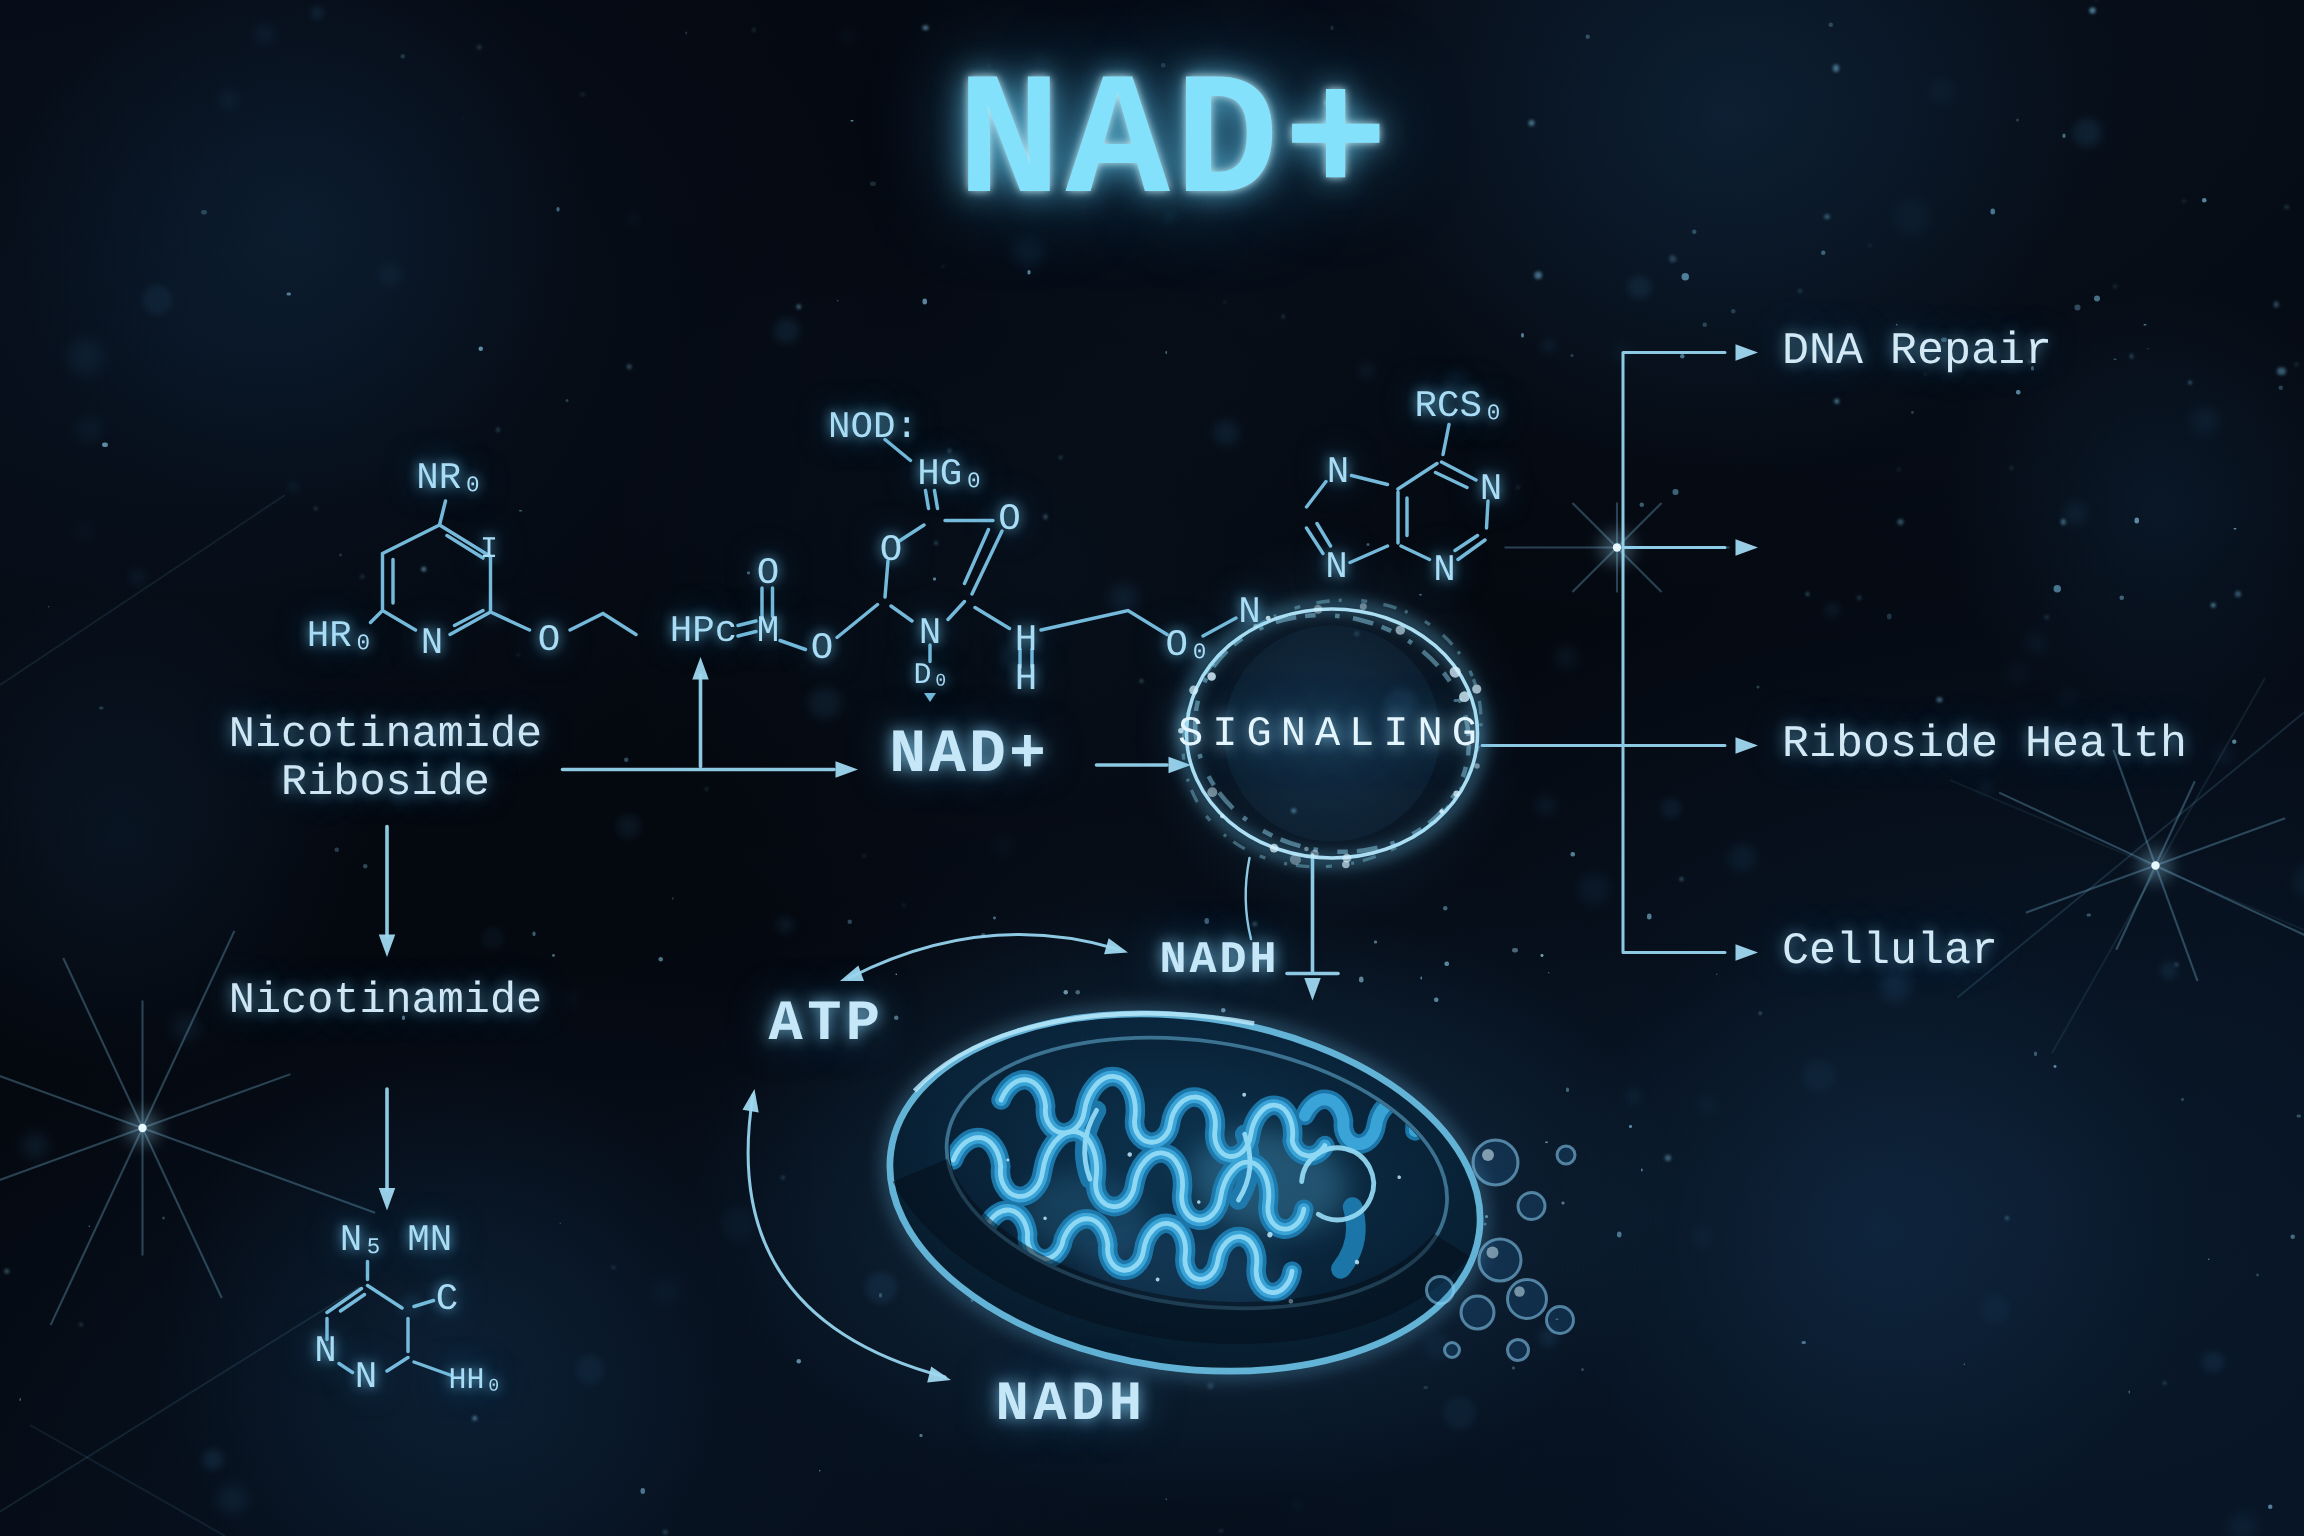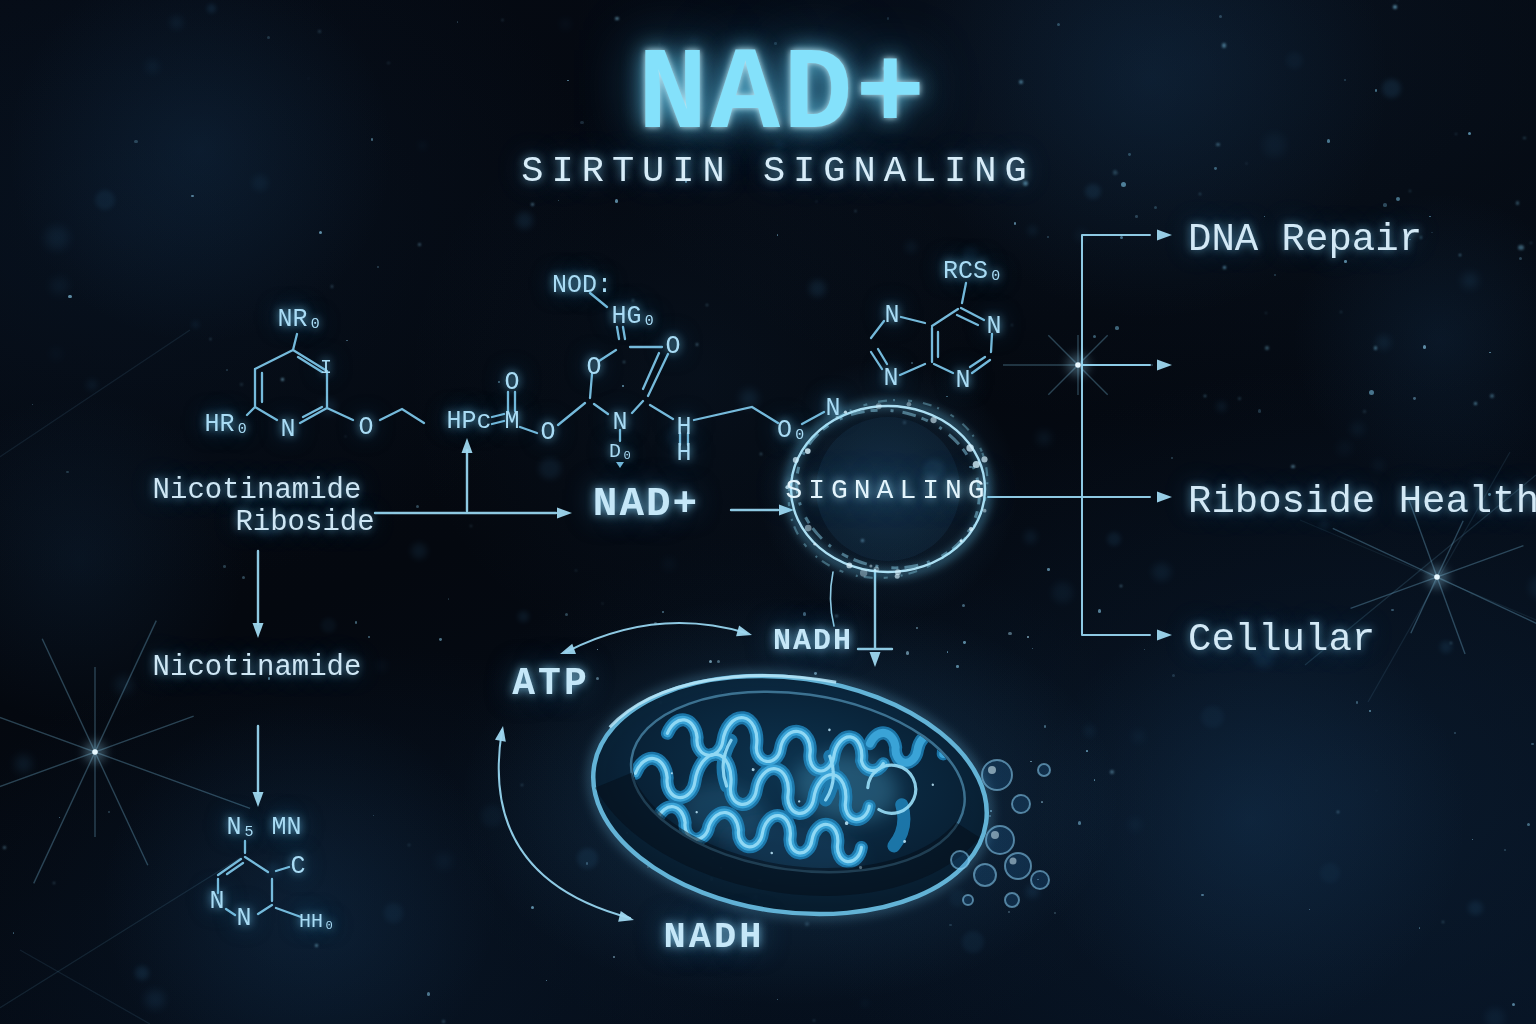--- a/index.html
+++ b/index.html
@@ -23,21 +23,21 @@
     text-shadow:0 0 10px rgba(140,215,250,.7),0 0 28px rgba(70,160,220,.45);}
   .flowlabel{font-size:29px;color:#cfe7f5;text-shadow:0 0 9px rgba(130,210,250,.65),0 0 24px rgba(70,160,220,.4);}
   .boldlabel{font-weight:700;letter-spacing:2px;color:#c5e7f8;
     text-shadow:0 0 10px rgba(140,215,250,.8),0 0 28px rgba(70,170,230,.5);}
   .nad-mid{font-size:41px;}
   .sirtuins{font-size:28px;font-weight:400;letter-spacing:6px;color:#e4f5fd;
     text-shadow:0 0 10px rgba(160,225,255,.9),0 0 30px rgba(90,190,245,.6);}
   .nadh-top{font-size:30px;}
   .atp{font-size:38px;letter-spacing:3px;}
   .nadh-bottom{font-size:37px;letter-spacing:3px;}
-  .outcome{position:absolute;font-size:39px;color:#d3e9f6;white-space:nowrap;
+  .outcome{position:absolute;font-size:30px;color:#d3e9f6;white-space:nowrap;
     text-shadow:0 0 9px rgba(130,210,250,.6),0 0 26px rgba(70,160,220,.4);}
   .brand{font-size:31px;font-weight:700;letter-spacing:4px;color:#d6e8f3;
     text-shadow:0 0 8px rgba(150,210,245,.55),0 0 22px rgba(80,160,220,.35);}
   .atom{position:absolute;transform:translate(-50%,-50%);font-size:25px;color:#a9dcf5;white-space:nowrap;
     text-shadow:0 0 8px rgba(120,210,250,.85),0 0 22px rgba(60,160,220,.55);}
   .atom.small{font-size:20px;}
   .cloud{position:absolute;border-radius:50%;pointer-events:none;}
   .dot{position:absolute;border-radius:50%;pointer-events:none;}
 </style>
 </head>
@@ -562,24 +562,23 @@
         <line x1="156.2796479524014" y1="620.5853708796858" x2="33.720352047598595" y2="883.4146291203142" stroke="rgba(140,215,250,.28)" stroke-width="1.4"></line>
         <line x1="193.66772518252037" y1="716.0878849508048" x2="-3.667725182520371" y2="787.9121150491952" stroke="rgba(140,215,250,.28)" stroke-width="1.4"></line>
         <line x1="95" y1="667" x2="95" y2="837" stroke="rgba(140,215,250,.28)" stroke-width="1.4"></line>
         <circle cx="95" cy="752" r="11" fill="rgba(160,225,255,.30)" filter="url(#f5)"></circle>
         <circle cx="95" cy="752" r="2.8" fill="#e8f8ff"></circle>
       </g>
   </svg>
 
   <div class="textlayer">
     <div class="label title-main" style="left:783px;top:96px;">NAD+</div>
-    <div class="label title-sub" style="left:778px;top:171px;">SIRTUIN SIGNALING</div>
 
     <div class="label flowlabel" style="left:257px;top:490px;">Nicotinamide</div>
-    <div class="label flowlabel" style="left:257px;top:522px;margin-left:48px;">Riboside</div>
+    <div class="label flowlabel" style="left:257px;top:522px;">Riboside</div>
     <div class="label flowlabel" style="left:257px;top:667px;">Nicotinamide</div>
 
     <div class="label boldlabel nad-mid" style="left:646px;top:504px;">NAD+</div>
     <div class="label sirtuins" style="left:888px;top:490px;">SIGNALING</div>
     <div class="label boldlabel nadh-top" style="left:813px;top:641px;">NADH</div>
     <div class="label boldlabel atp" style="left:551px;top:683px;">ATP</div>
     <div class="label boldlabel nadh-bottom" style="left:714px;top:937px;">NADH</div>
 
     <div class="outcome" style="left:1188px;top:218px;">DNA Repair</div>
     <div class="outcome" style="left:1188px;top:480px;">Riboside Health</div>

